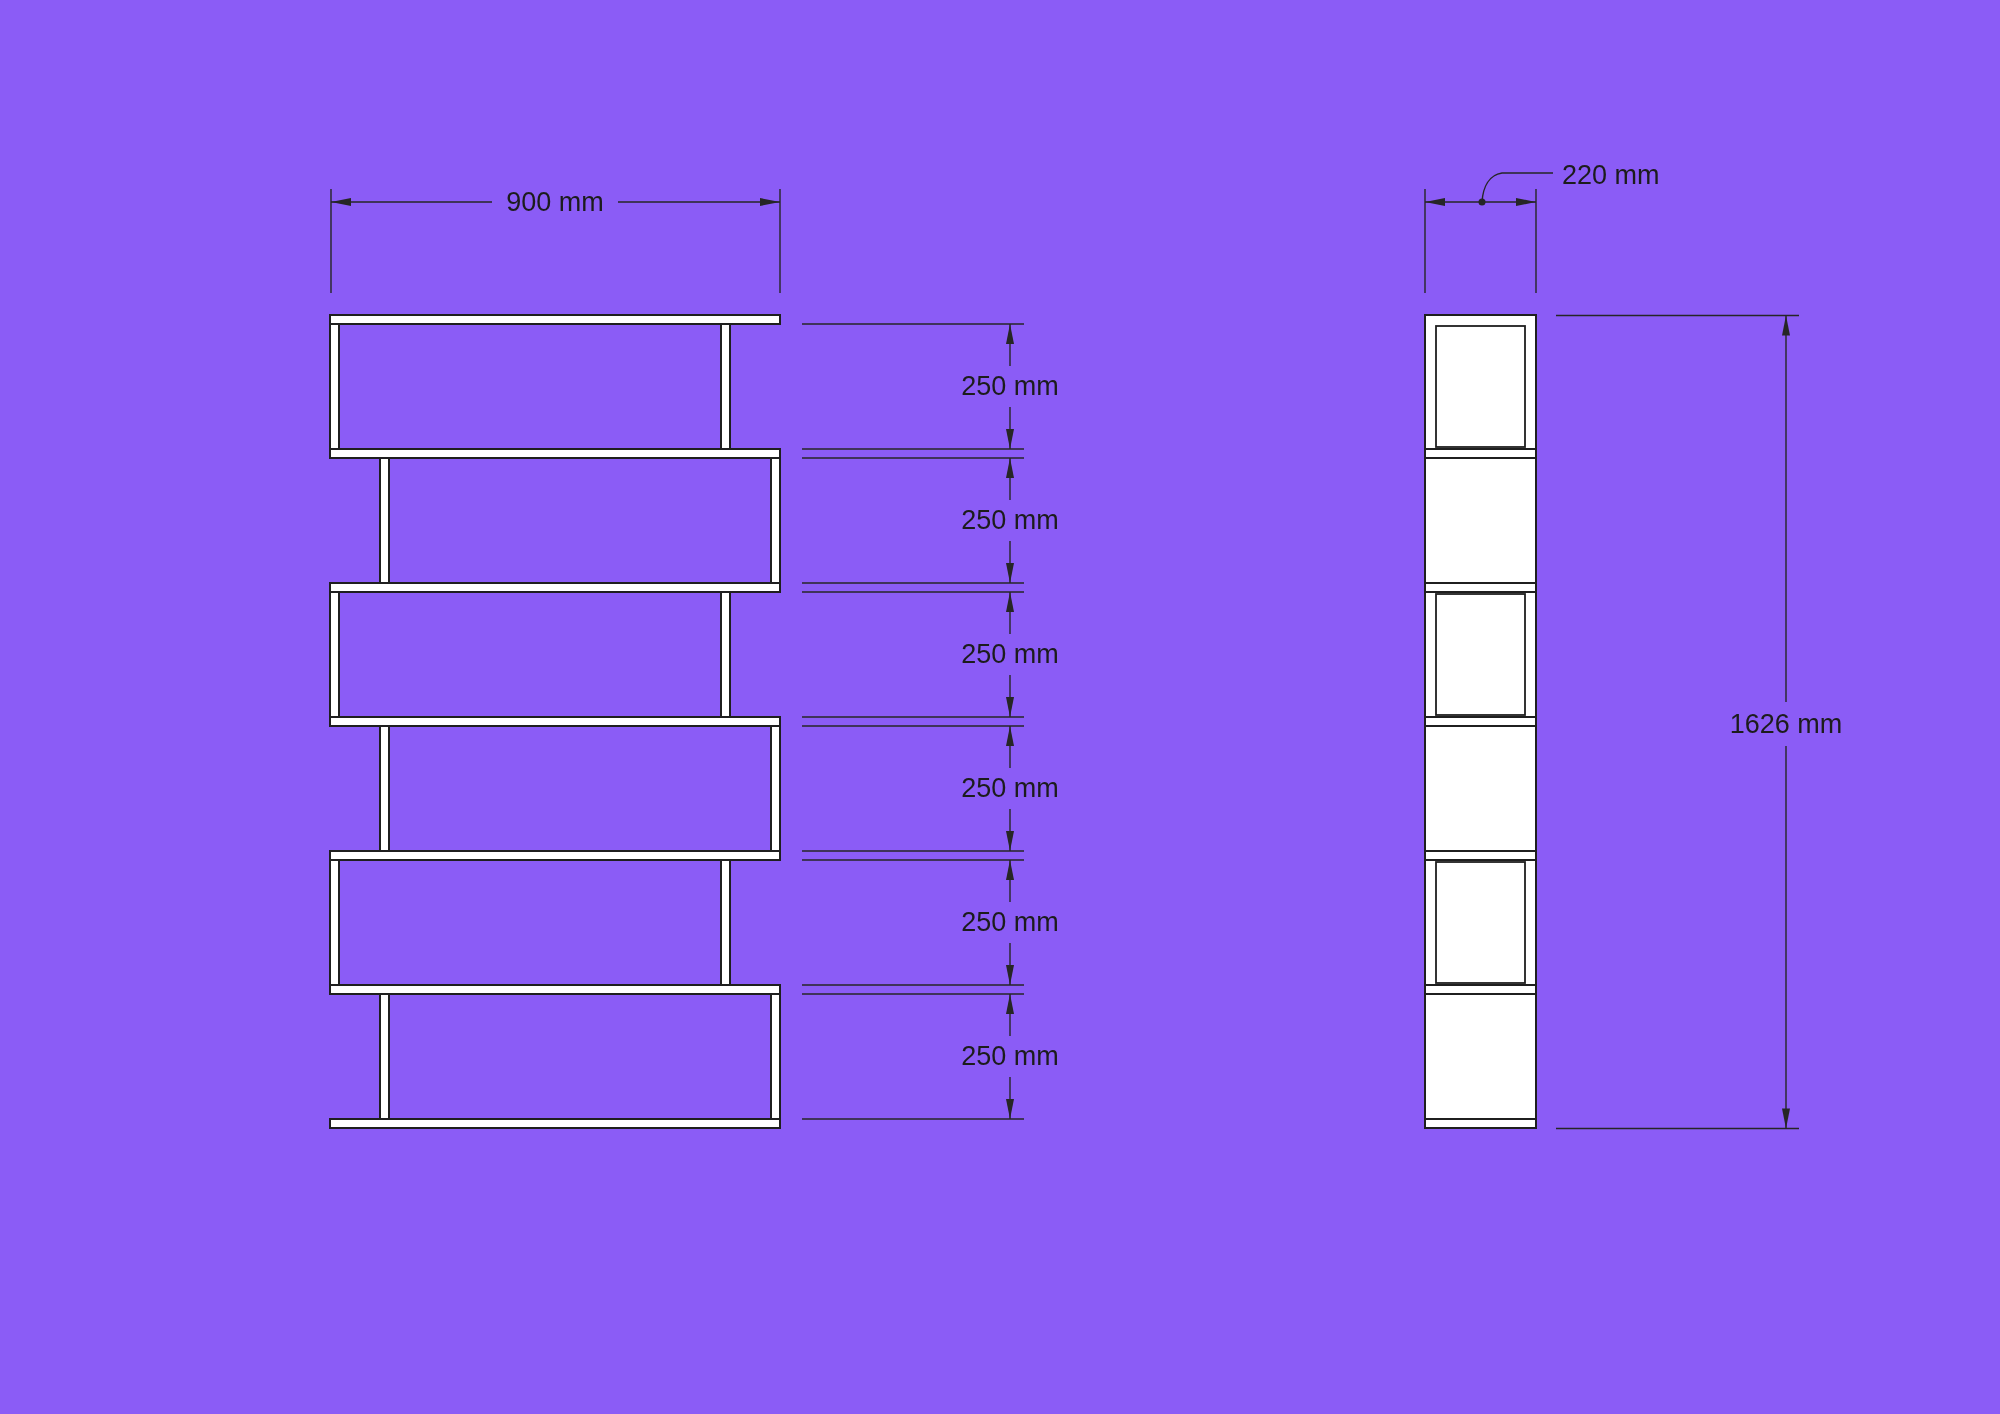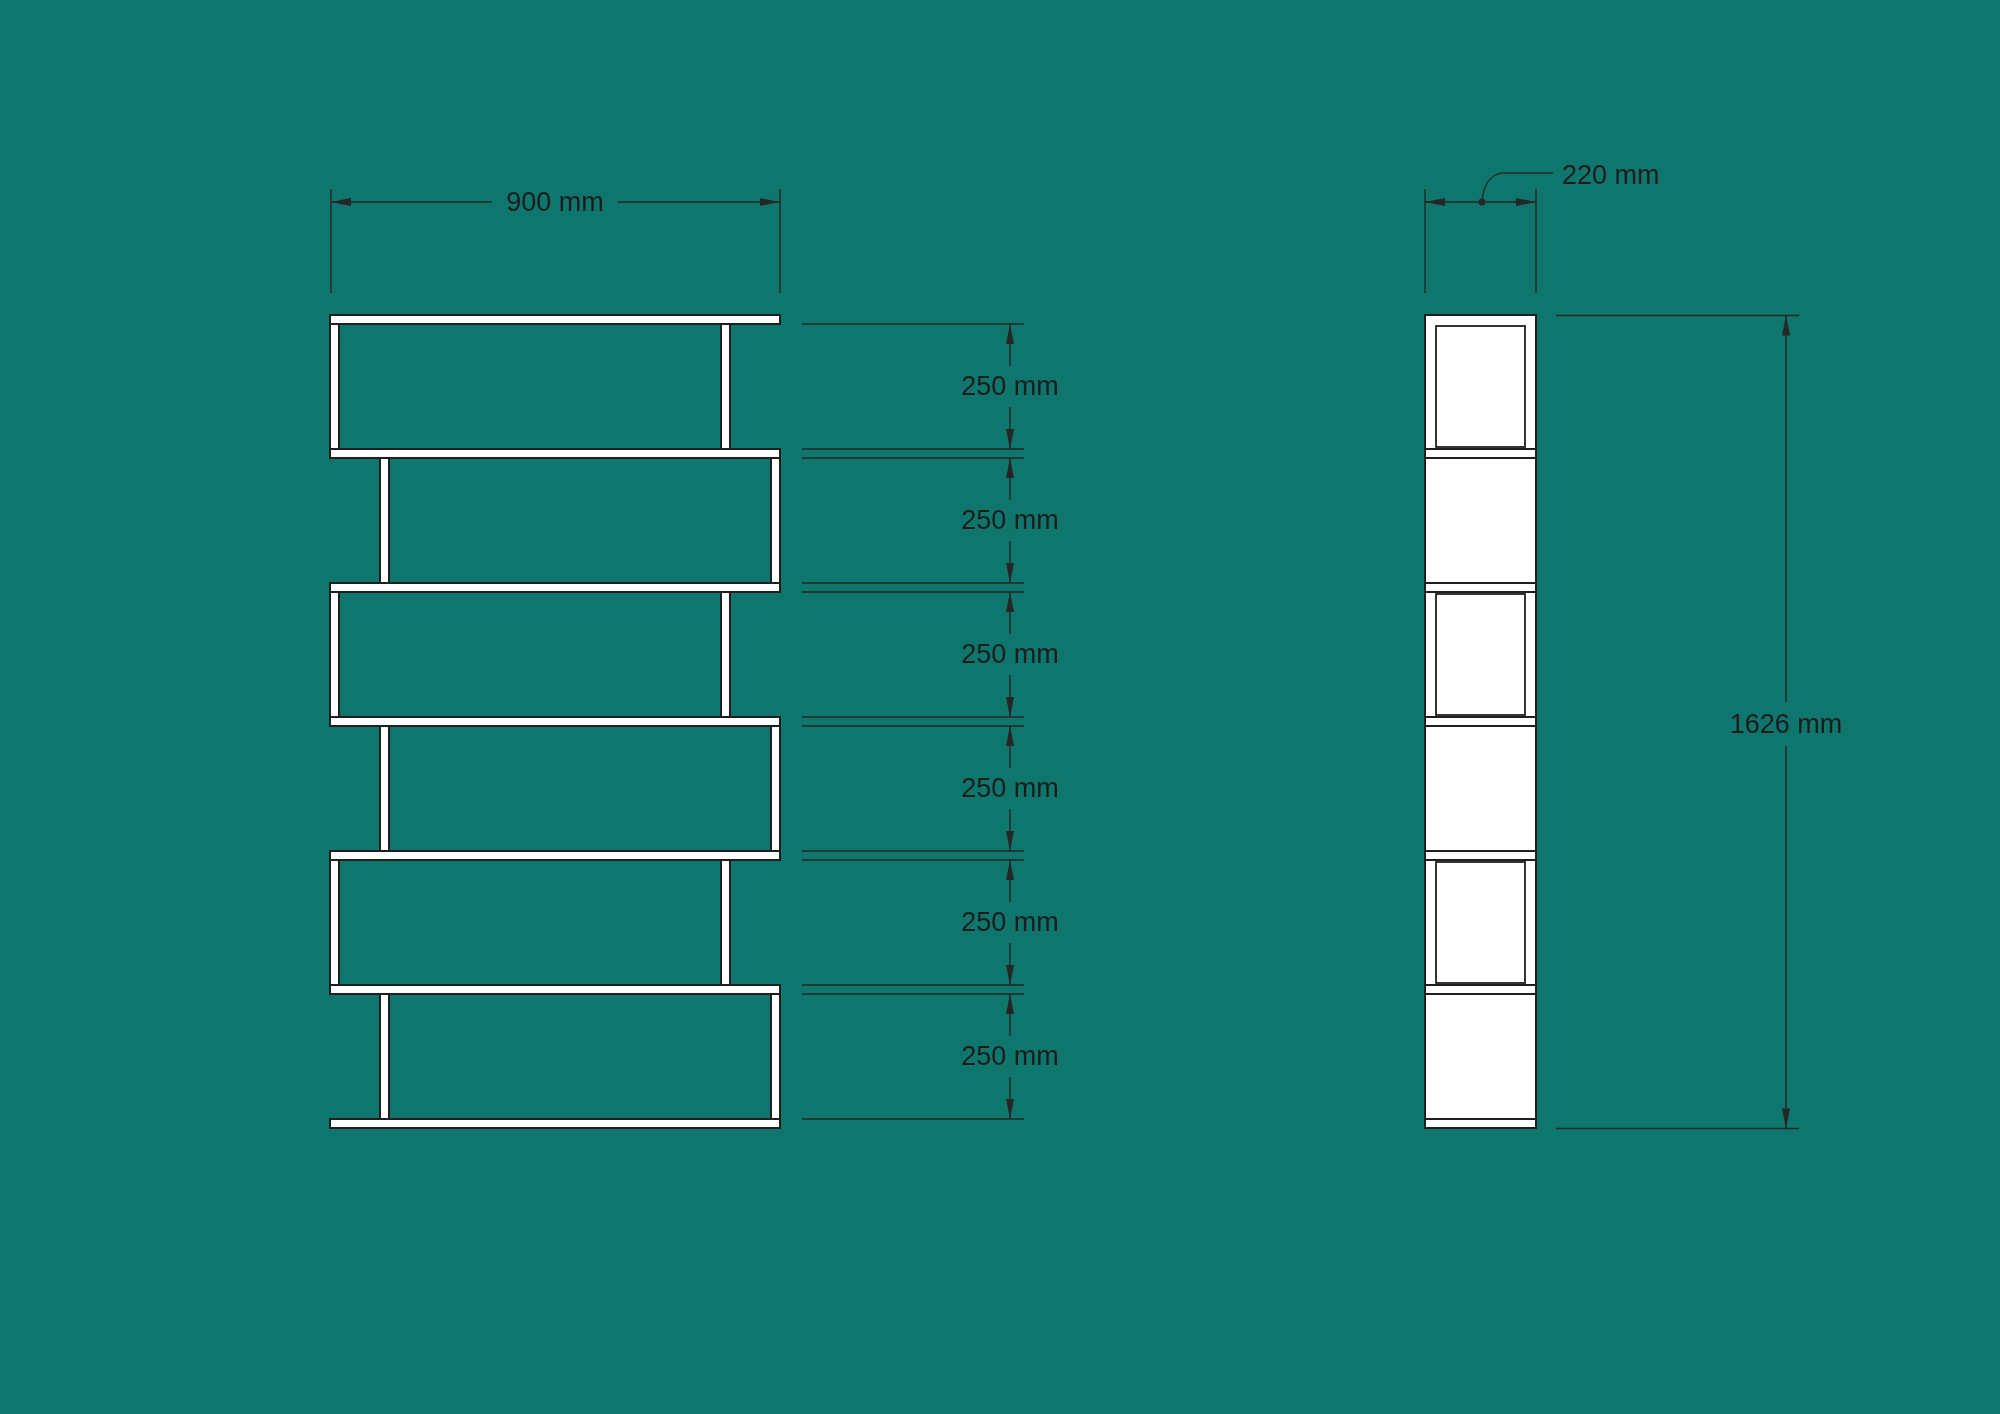--- a/index.html
+++ b/index.html
@@ -1,16 +1,16 @@
 <!DOCTYPE html>
 <html><head>
 <meta charset="utf-8">
 <style>
   html,body{margin:0;padding:0;background:#ffffff;}
-  .sheet{position:relative;width:2000px;height:1414px;background:#0f766e;overflow:hidden;}
+  .sheet{position:relative;width:2000px;height:1414px;background:#8b5cf6;overflow:hidden;}
   svg{display:block;}
   .furn{fill:#ffffff;stroke:#1f1f1f;stroke-width:2;}
   .inner{fill:none;stroke:#1f1f1f;stroke-width:1.8;}
   .dim{stroke:#262626;stroke-width:1.4;fill:none;}
   .arr{fill:#262626;stroke:none;}
   .dimdot{fill:#262626;stroke:none;}
   text{font-family:"Liberation Sans","DejaVu Sans",sans-serif;font-size:27px;fill:#1c1c1c;}
 </style>
 </head>
 <body>

